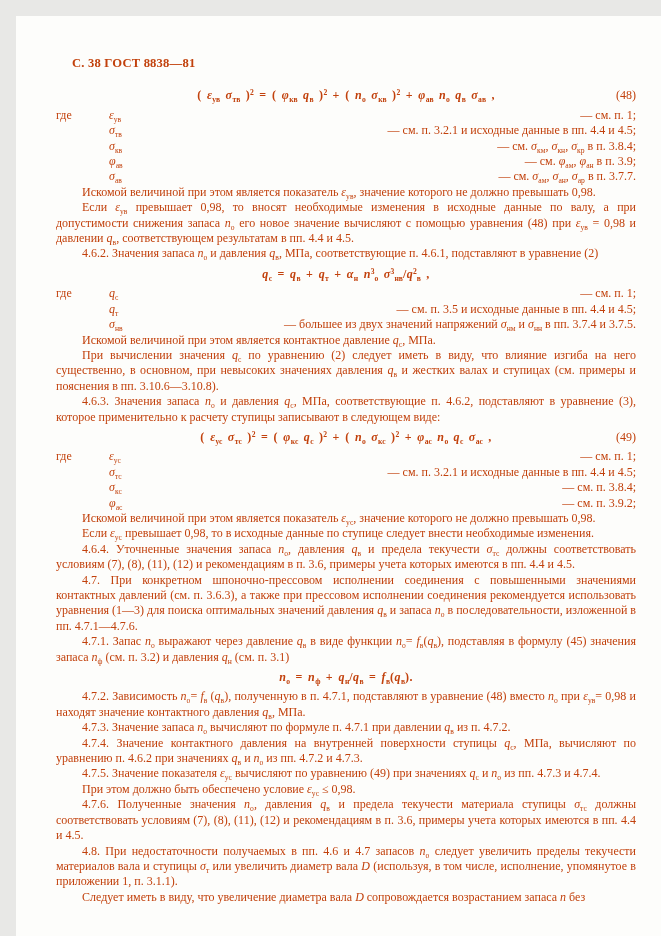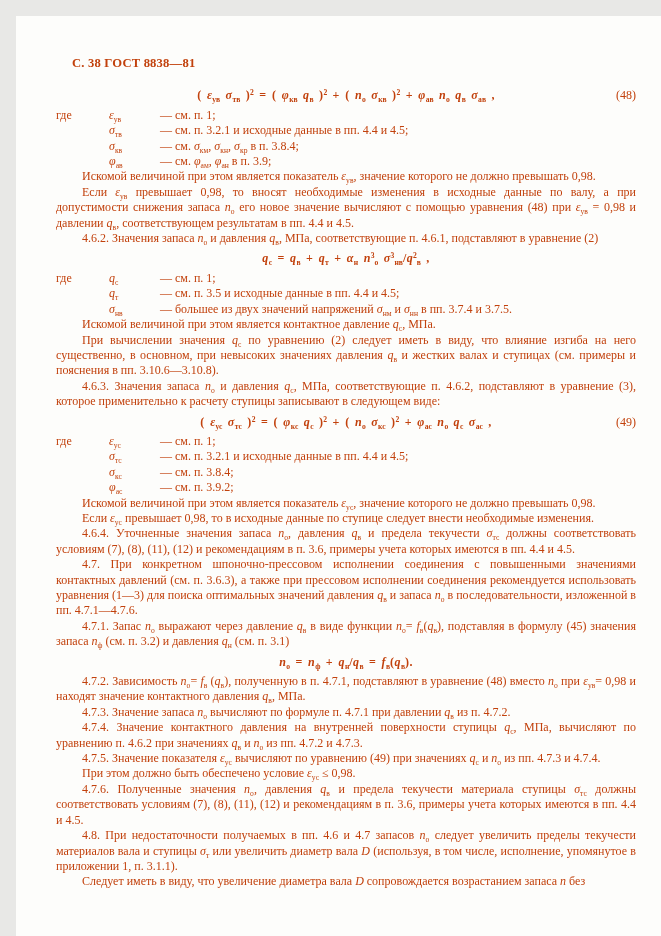--- a/index.html
+++ b/index.html
@@ -26,21 +26,21 @@
     text-indent:26px;
     text-align:justify;
   }
   .def{
     display:grid;
     grid-template-columns:28px 26px 1fr;
     gap:25px;
   }
   .def-pre{white-space:nowrap;}
   .def-sym{white-space:nowrap;}
-  .def-text{text-align:left;font-family:Liberation Serif, serif;}
+  .def-text{text-align:right;font-family:Liberation Serif, serif;}
   .eq{
     position:relative;
     text-align:center;
     margin:5px 0 4px;
   }
   .eq-body{
     letter-spacing:0.4px;
     word-spacing:2px;
     font-weight:bold;
   }
@@ -73,20 +73,25 @@
       </div>
       <div class="def">
         <span class="def-pre"></span>
         <span class="def-sym"><i>σ</i><sub>кв</sub></span>
         <span class="def-text">—  см. <i>σ</i><sub>км</sub>, <i>σ</i><sub>кн</sub>, <i>σ</i><sub>кр</sub> в п. 3.8.4;</span>
       </div>
       <div class="def">
         <span class="def-pre"></span>
         <span class="def-sym"><i>φ</i><sub>ав</sub></span>
         <span class="def-text">—  см. <i>φ</i><sub>ам</sub>, <i>φ</i><sub>ан</sub> в п. 3.9;</span>
+      </div>
+      <div class="def">
+        <span class="def-pre"></span>
+        <span class="def-sym"><i>σ</i><sub>ав</sub></span>
+        <span class="def-text">—  см. <i>σ</i><sub>ам</sub>, <i>σ</i><sub>ан</sub>, <i>σ</i><sub>ар</sub> в п. 3.7.7.</span>
       </div>
       <p class="para">Искомой величиной при этом является показатель <i>ε</i><sub>ув</sub>, значение которого не должно превышать 0,98.</p>
       <p class="para">Если <i>ε</i><sub>ув</sub> превышает 0,98, то вносят необходимые изменения в исходные данные по валу, а при допустимости снижения запаса <i>n</i><sub>о</sub> его новое значение вычисляют с помощью уравнения (48) при <i>ε</i><sub>ув</sub> = 0,98 и давлении <i>q</i><sub>в</sub>, соответствующем результатам в пп. 4.4 и 4.5.</p>
       <p class="para">4.6.2. Значения запаса <i>n</i><sub>о</sub> и давления <i>q</i><sub>в</sub>, МПа, соответствующие п. 4.6.1, подставляют в уравнение (2)</p>
       <div class="eq"><span class="eq-body"><i>q</i><sub>с</sub> = <i>q</i><sub>в</sub> + <i>q</i><sub>т</sub> + <i>α</i><sub>н</sub> <i>n</i><sup>3</sup><sub>о</sub> <i>σ</i><sup>3</sup><sub>нв</sub>/<i>q</i><sup>2</sup><sub>в</sub> ,</span></div>
       <div class="def">
         <span class="def-pre">где</span>
         <span class="def-sym"><i>q</i><sub>с</sub></span>
         <span class="def-text">—  см. п. 1;</span>
       </div>

